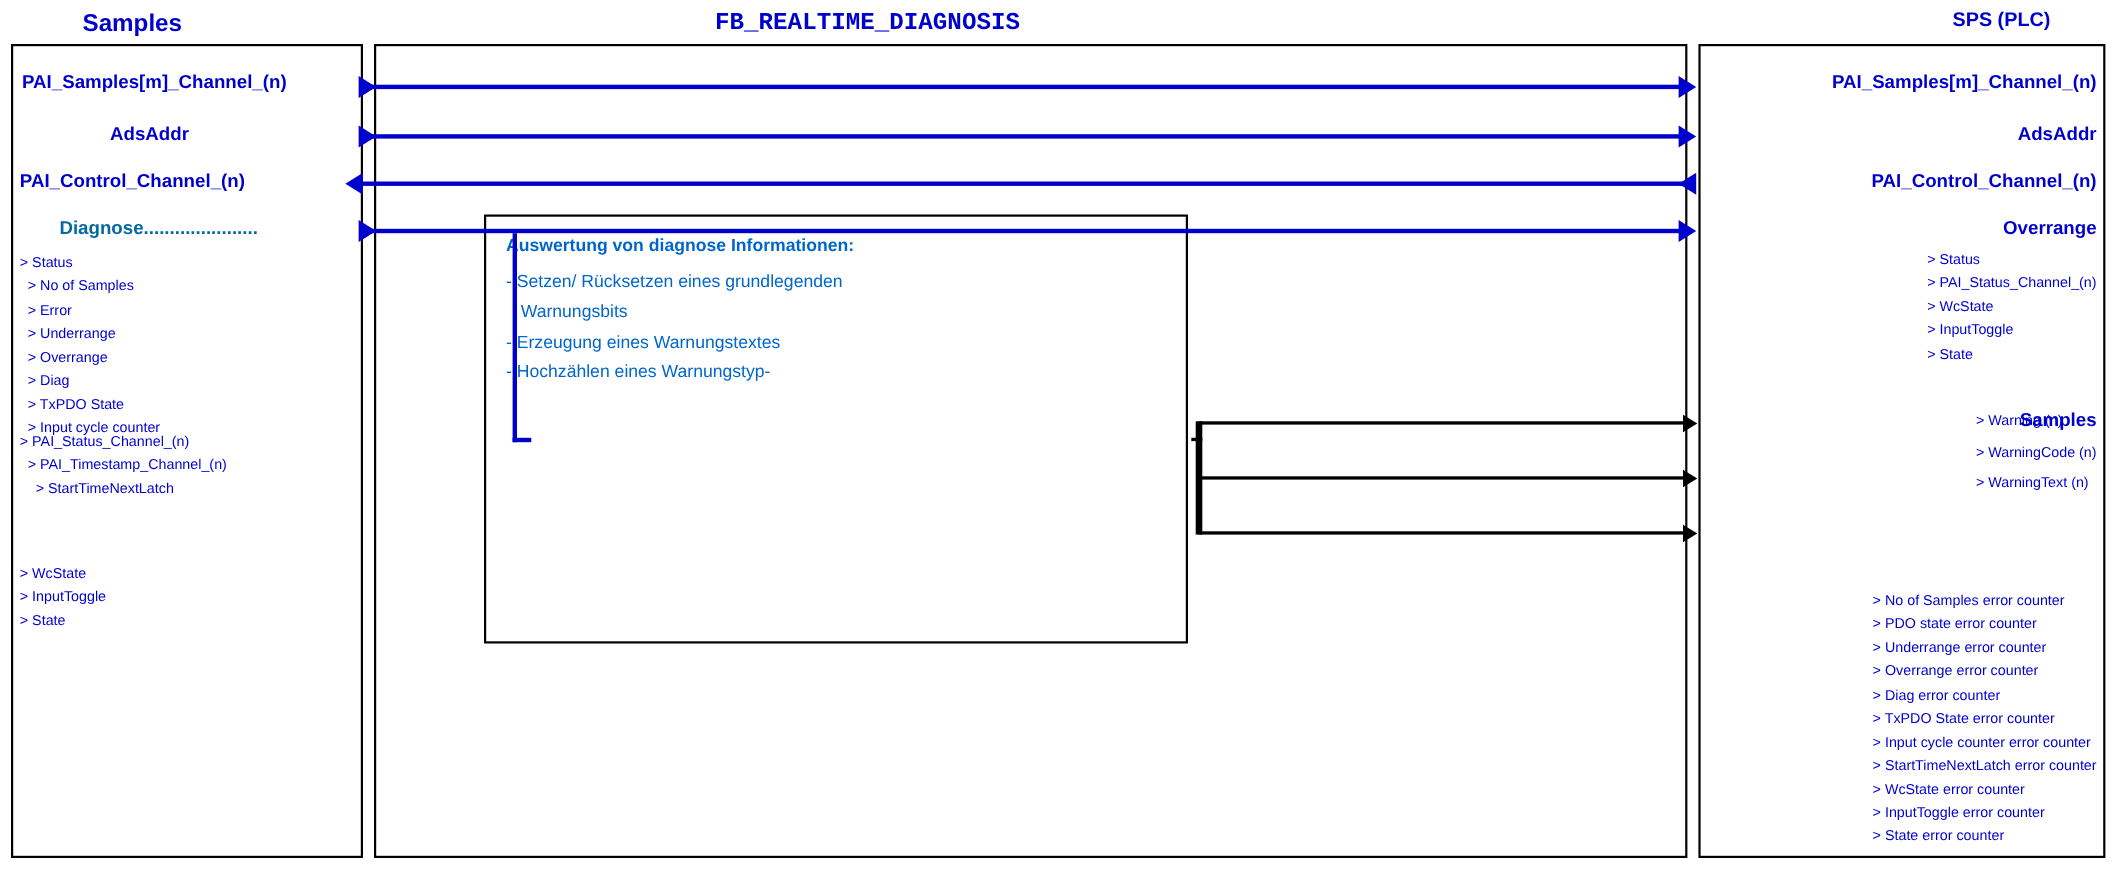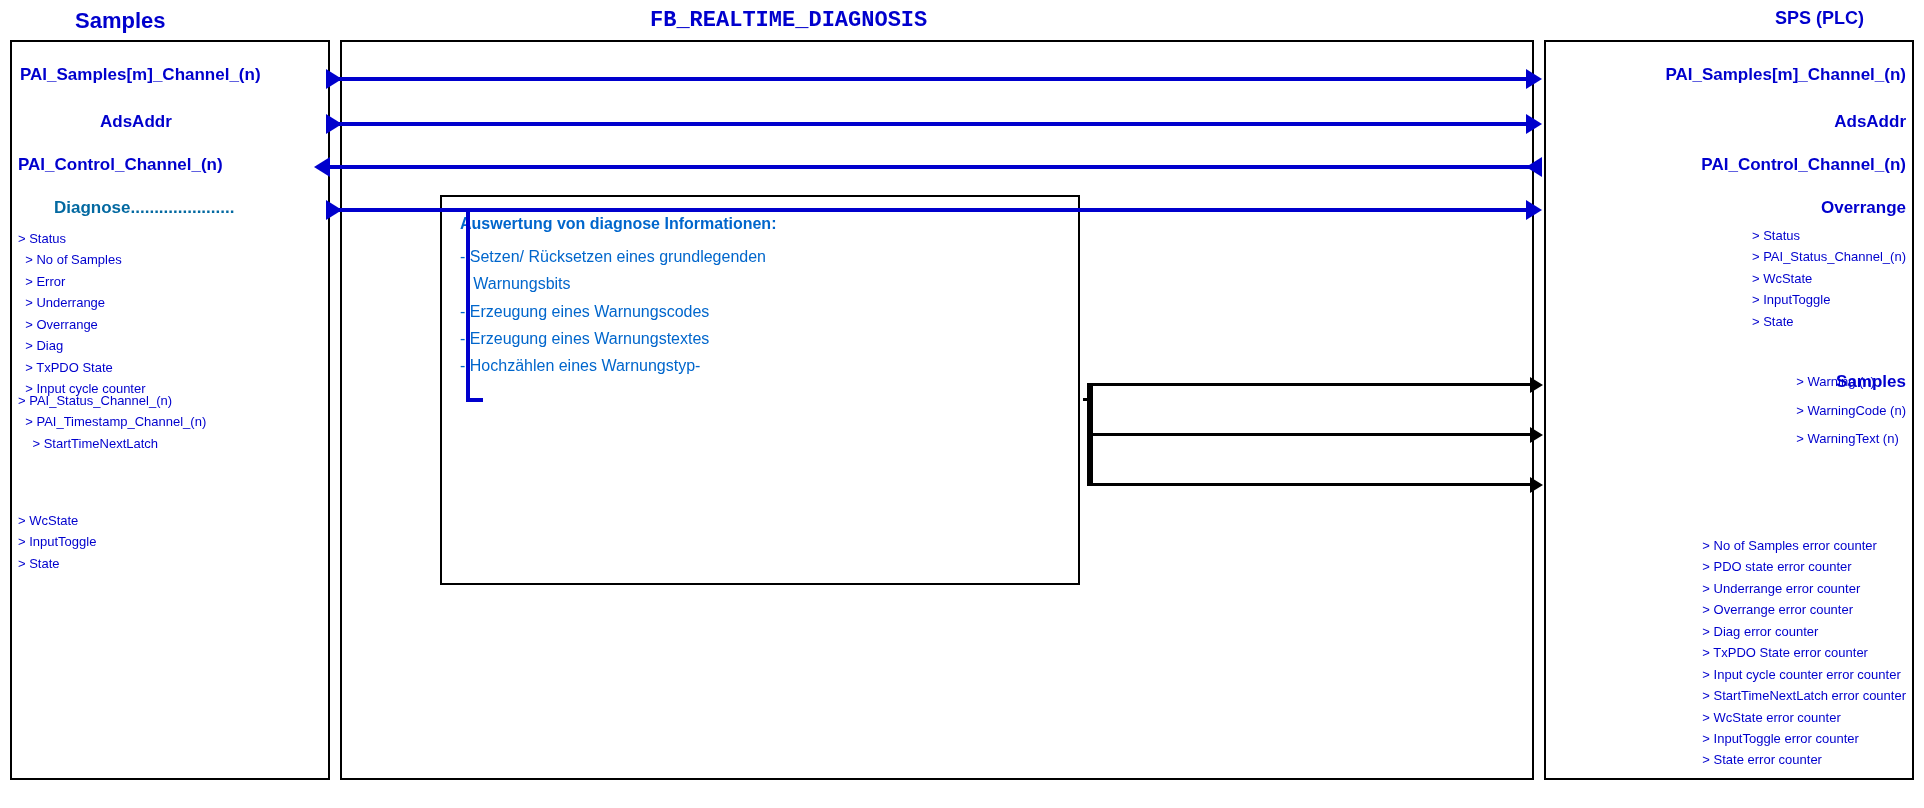--- a/index.html
+++ b/index.html
@@ -114,21 +114,20 @@
   <div class="sps-box"></div>
 
   <div class="fb-box"></div>
 
   <div class="inner-box"></div>
 
   <div class="inner-box-text">
     <div style="font-weight:bold; margin-bottom:6px;">Auswertung von diagnose Informationen:</div>
     <div>- Setzen/ Rücksetzen eines grundlegenden</div>
     <div>&nbsp;&nbsp;&nbsp;Warnungsbits</div>
-    <div>- Erzeugung eines Warnungscodes</div>
     <div>- Erzeugung eines Warnungstextes</div>
     <div>- Hochzählen eines Warnungstyp-</div>
   </div>
 
   <div style="position:absolute; top:65px; left:20px; color:#0000cd; font-family:Arial,sans-serif; font-size:17px; font-weight:bold;">PAI_Samples[m]_Channel_(n)</div>
 
   <div style="position:absolute; top:112px; left:100px; color:#0000cd; font-family:Arial,sans-serif; font-size:17px; font-weight:bold;">AdsAddr</div>
 
   <div style="position:absolute; top:155px; left:18px; color:#0000cd; font-family:Arial,sans-serif; font-size:17px; font-weight:bold;">PAI_Control_Channel_(n)</div>
 

